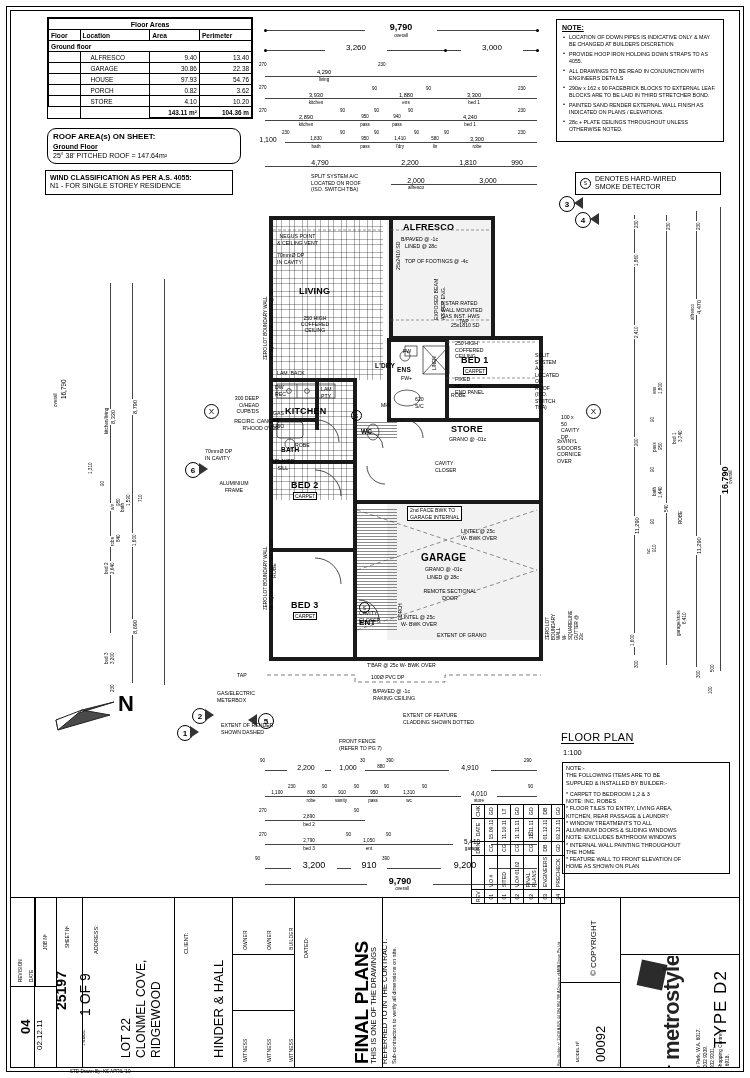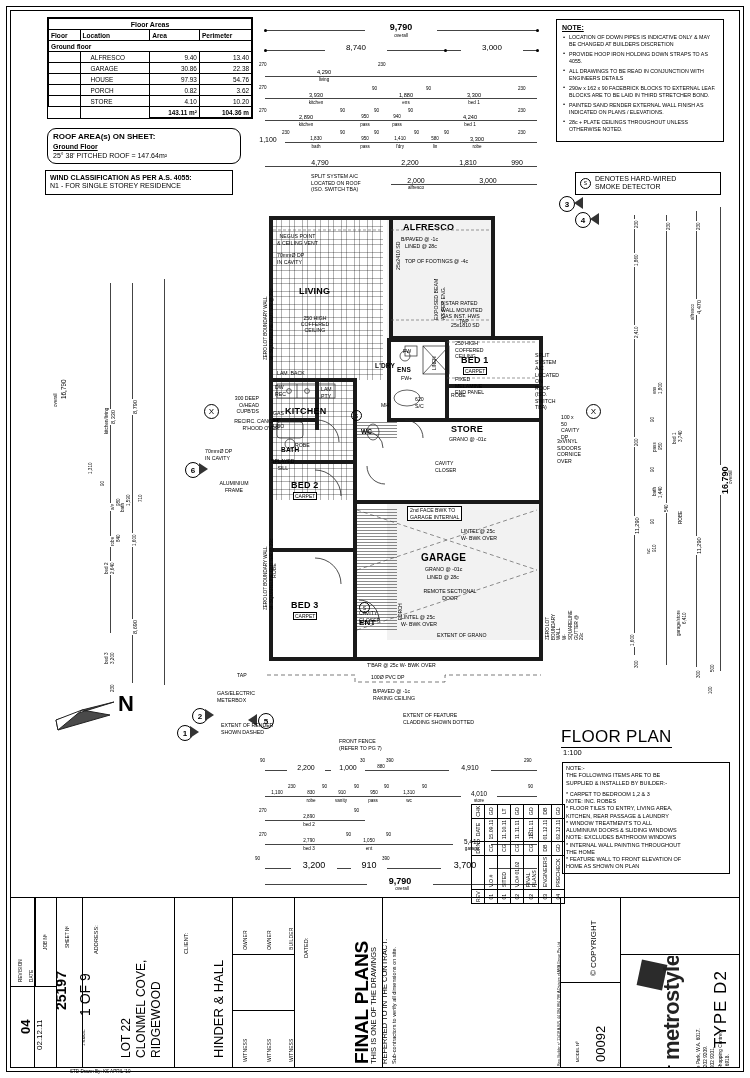--- a/index.html
+++ b/index.html
@@ -48,21 +48,21 @@
                 padding:2px 4px;display:flex;align-items:center;gap:4px;}
   .circle-ico{width:9px;height:9px;border:.8px solid #000;border-radius:50%;
               display:flex;align-items:center;justify-content:center;font-size:5px;flex:none;}
 
   
   #builder-note{left:562px;top:762px;width:168px;border:1px solid #000;background:#fff;padding:2px 3px;}
   #builder-note div{font-size:5.5px;line-height:1.32;}
 
   
   #fp-title{left:561px;top:727px;}
-  #fp-title .ttl{font-size:17px;font-weight:normal;letter-spacing:.3px;
+  #fp-title .ttl{font-size:11px;font-weight:normal;letter-spacing:.3px;
                  border-bottom:1.6px solid #000;display:inline-block;padding-bottom:0px;}
   #fp-scale{left:563px;top:748px;font-size:7.5px;}
 
   
   #plan{left:255px;top:170px;width:290px;height:560px;}
 
   .wall{position:absolute;background:#1a1a1a;}
   .wall-h{height:4px;}
   .wall-v{width:4px;}
   .hatch{position:absolute;
@@ -540,21 +540,21 @@
   <div class="dimline dimh" style="left:10px;top:12px;width:272px;"></div>
   <div class="dimtick" style="left:10px;top:12px;"></div>
     <div class="dimtick" style="left:282px;top:12px;"></div>
   <div class="dimtxt b" style="left:110px;top:4px;width:70px;font-size:9px;">9,790</div>
   <div class="dimtxt sub" style="left:125px;top:15px;width:40px;">overall</div>
 
   <div class="dimline dimh" style="left:10px;top:32px;width:272px;"></div>
   <div class="dimtick" style="left:10px;top:32px;"></div>
     <div class="dimtick" style="left:190px;top:32px;"></div>
     <div class="dimtick" style="left:282px;top:32px;"></div>
-  <div class="dimtxt" style="left:70px;top:25px;width:60px;font-size:8px;">8,740</div>
+  <div class="dimtxt" style="left:70px;top:25px;width:60px;font-size:8px;">3,260</div>
   <div class="dimtxt" style="left:206px;top:25px;width:60px;font-size:8px;">3,000</div>
 
   <div class="dimline dimh" style="left:10px;top:58px;width:272px;"></div>
   <div class="dimtxt sub" style="left:3px;top:44px;">270</div>
   <div class="dimtxt" style="left:48px;top:51px;width:40px;">4,290</div>
   <div class="dimtxt sub" style="left:53px;top:59px;width:30px;">living</div>
   <div class="dimtxt sub" style="left:122px;top:44px;">230</div>
 
   <div class="dimline dimh" style="left:10px;top:80px;width:272px;"></div>
   <div class="dimtxt sub" style="left:3px;top:67px;">270</div>
@@ -660,21 +660,21 @@
   <div class="dimtxt sub" style="left:130px;top:76px;">90</div>
   <div class="dimtxt" style="left:198px;top:82px;width:36px;font-size:6.4px;">5,410</div>
   <div class="dimtxt sub" style="left:200px;top:90px;width:32px;">garage</div>
   <div class="dimtxt sub" style="left:272px;top:76px;">90</div>
 
   <div class="dimline dimh" style="left:10px;top:112px;width:272px;"></div>
   <div class="dimtxt sub" style="left:-1px;top:100px;">90</div>
   <div class="dimtxt" style="left:36px;top:104px;width:44px;font-size:9px;">3,200</div>
   <div class="dimtxt" style="left:96px;top:104px;width:34px;font-size:9px;">910</div>
   <div class="dimtxt sub" style="left:126px;top:100px;">390</div>
-  <div class="dimtxt" style="left:186px;top:104px;width:46px;font-size:9px;">3,700</div>
+  <div class="dimtxt" style="left:186px;top:104px;width:46px;font-size:9px;">9,200</div>
 
   <div class="dimline dimh" style="left:10px;top:128px;width:272px;"></div>
   <div class="dimtxt b" style="left:112px;top:120px;width:64px;font-size:9px;">9,790</div>
   <div class="dimtxt sub" style="left:126px;top:130px;width:40px;">overall</div>
 </div>
 
 <div class="abs" style="left:86px;top:275px;width:130px;height:420px;">
   <div class="dimline dimv" style="left:24px;top:8px;height:350px;"></div>
   <div class="dimline dimv" style="left:46px;top:8px;height:400px;"></div>
   <div class="dimline dimv" style="left:78px;top:4px;height:406px;"></div>

